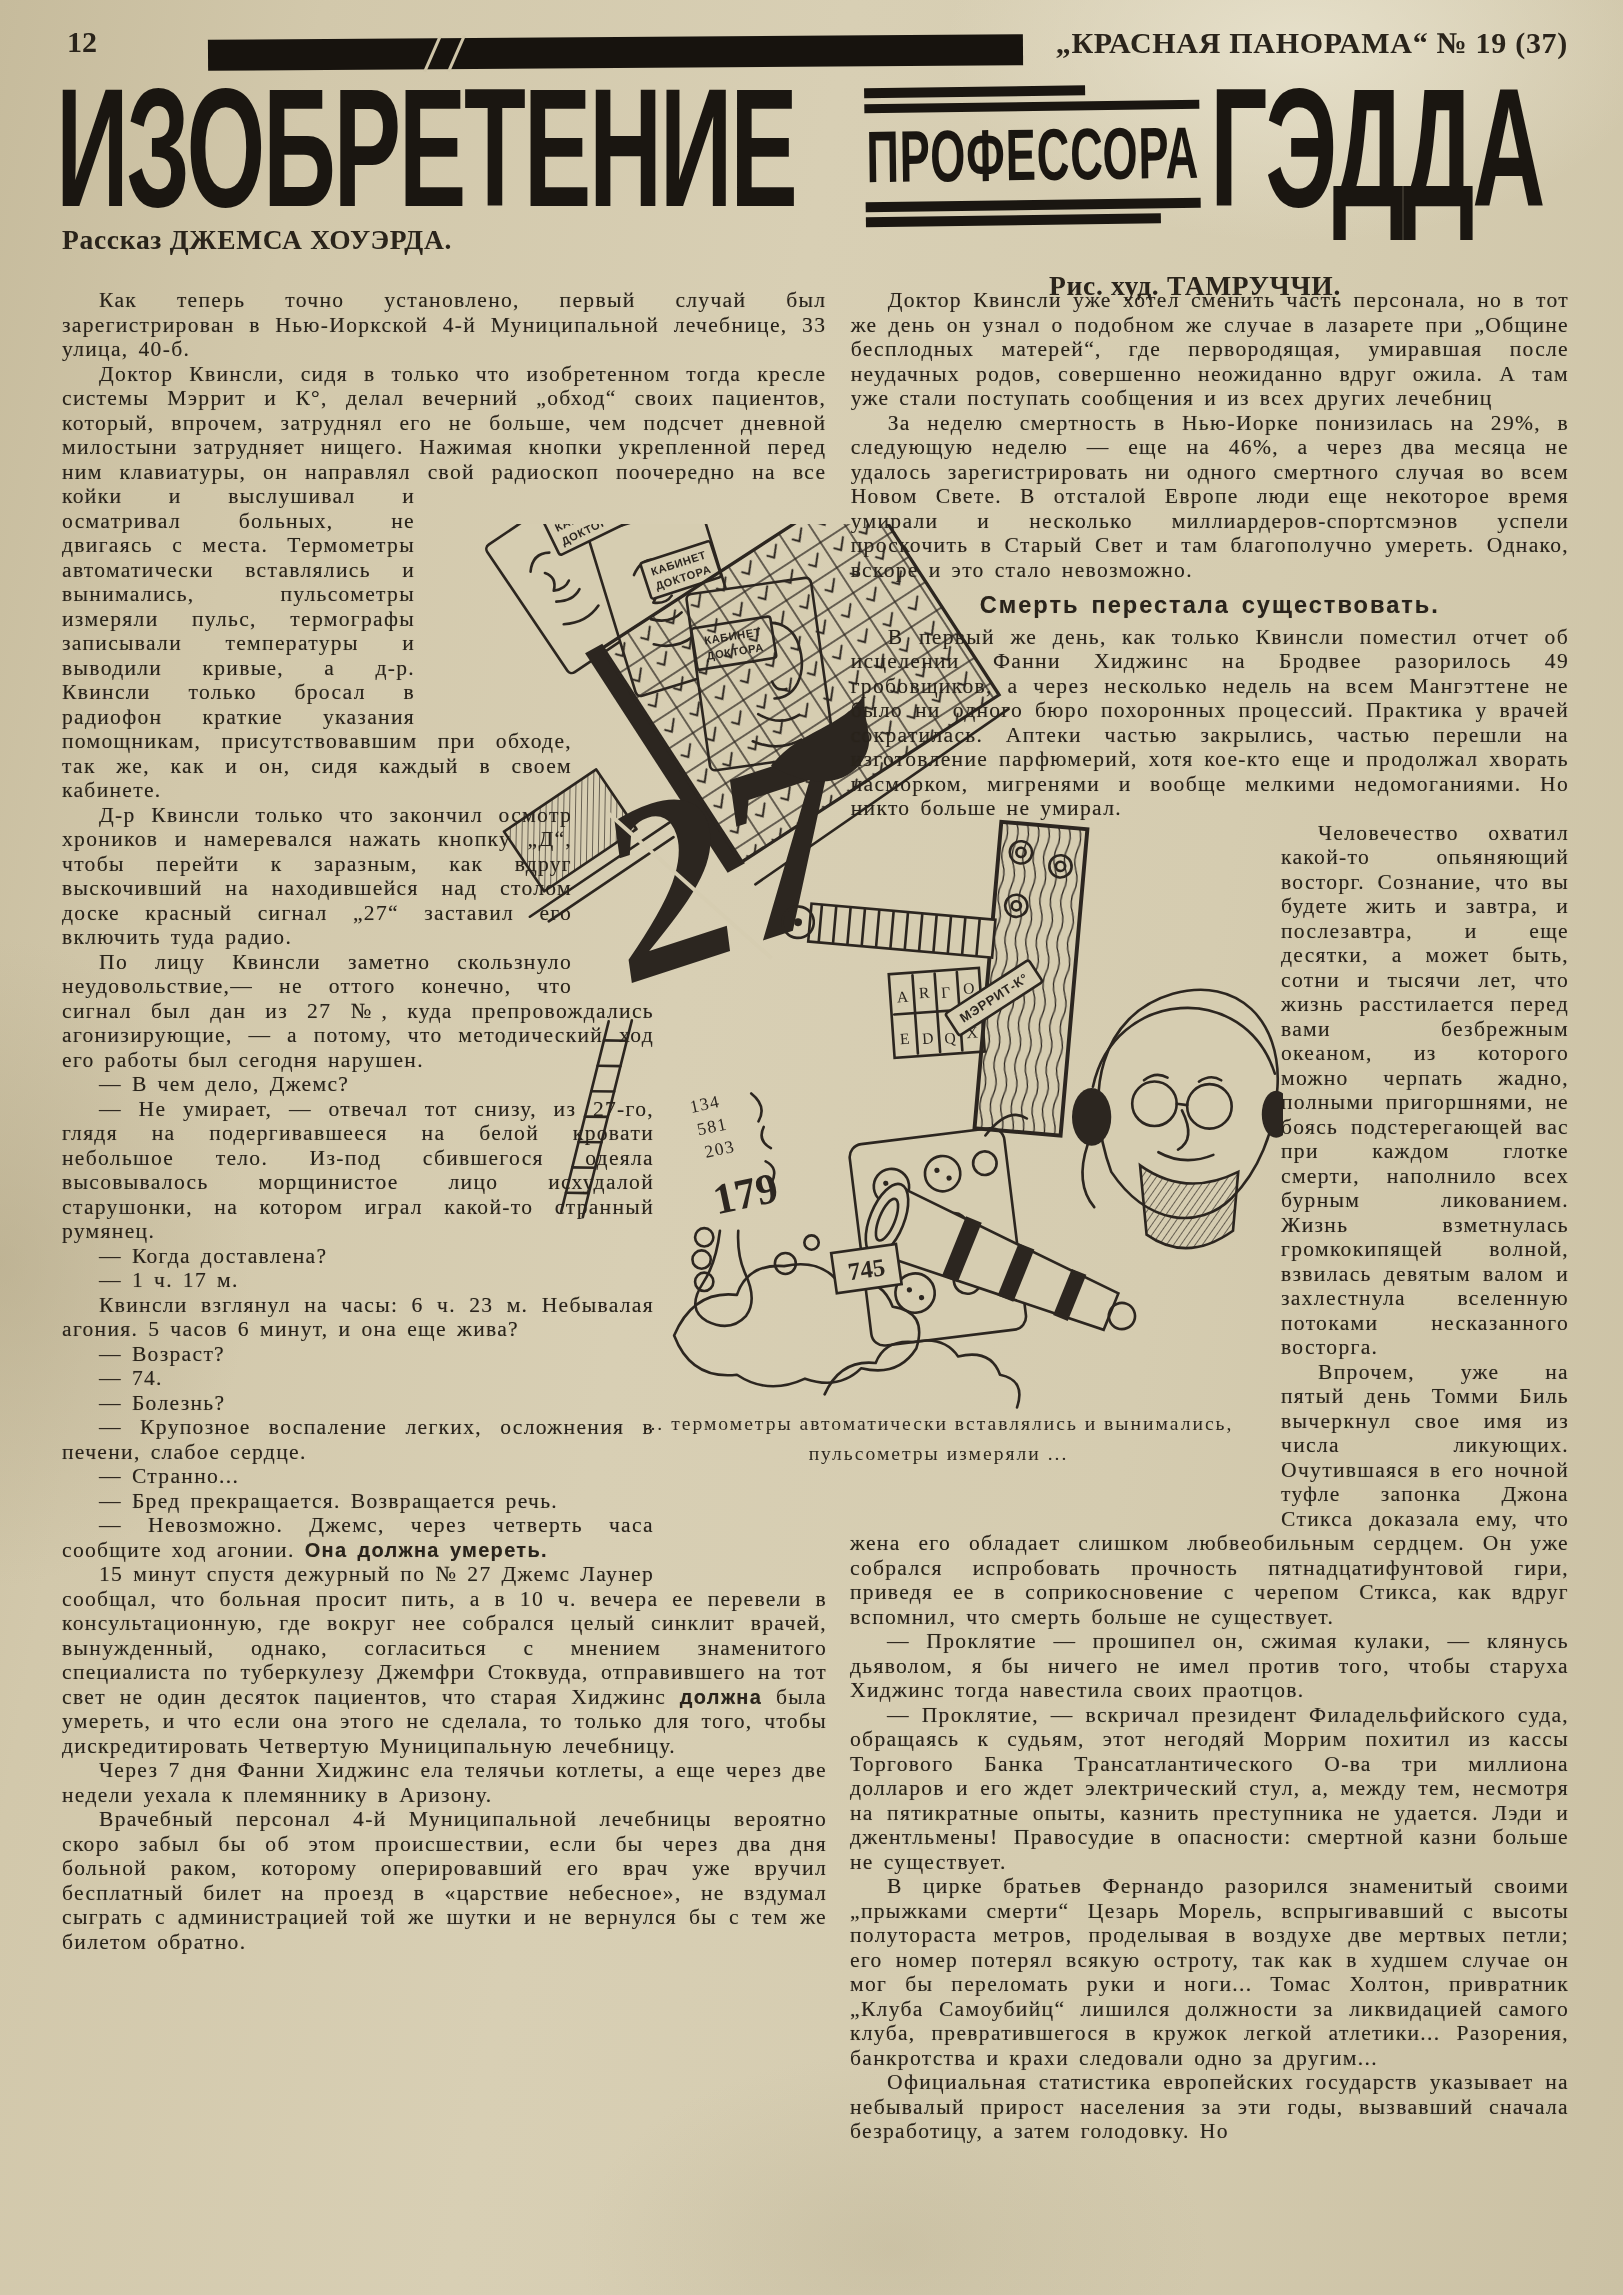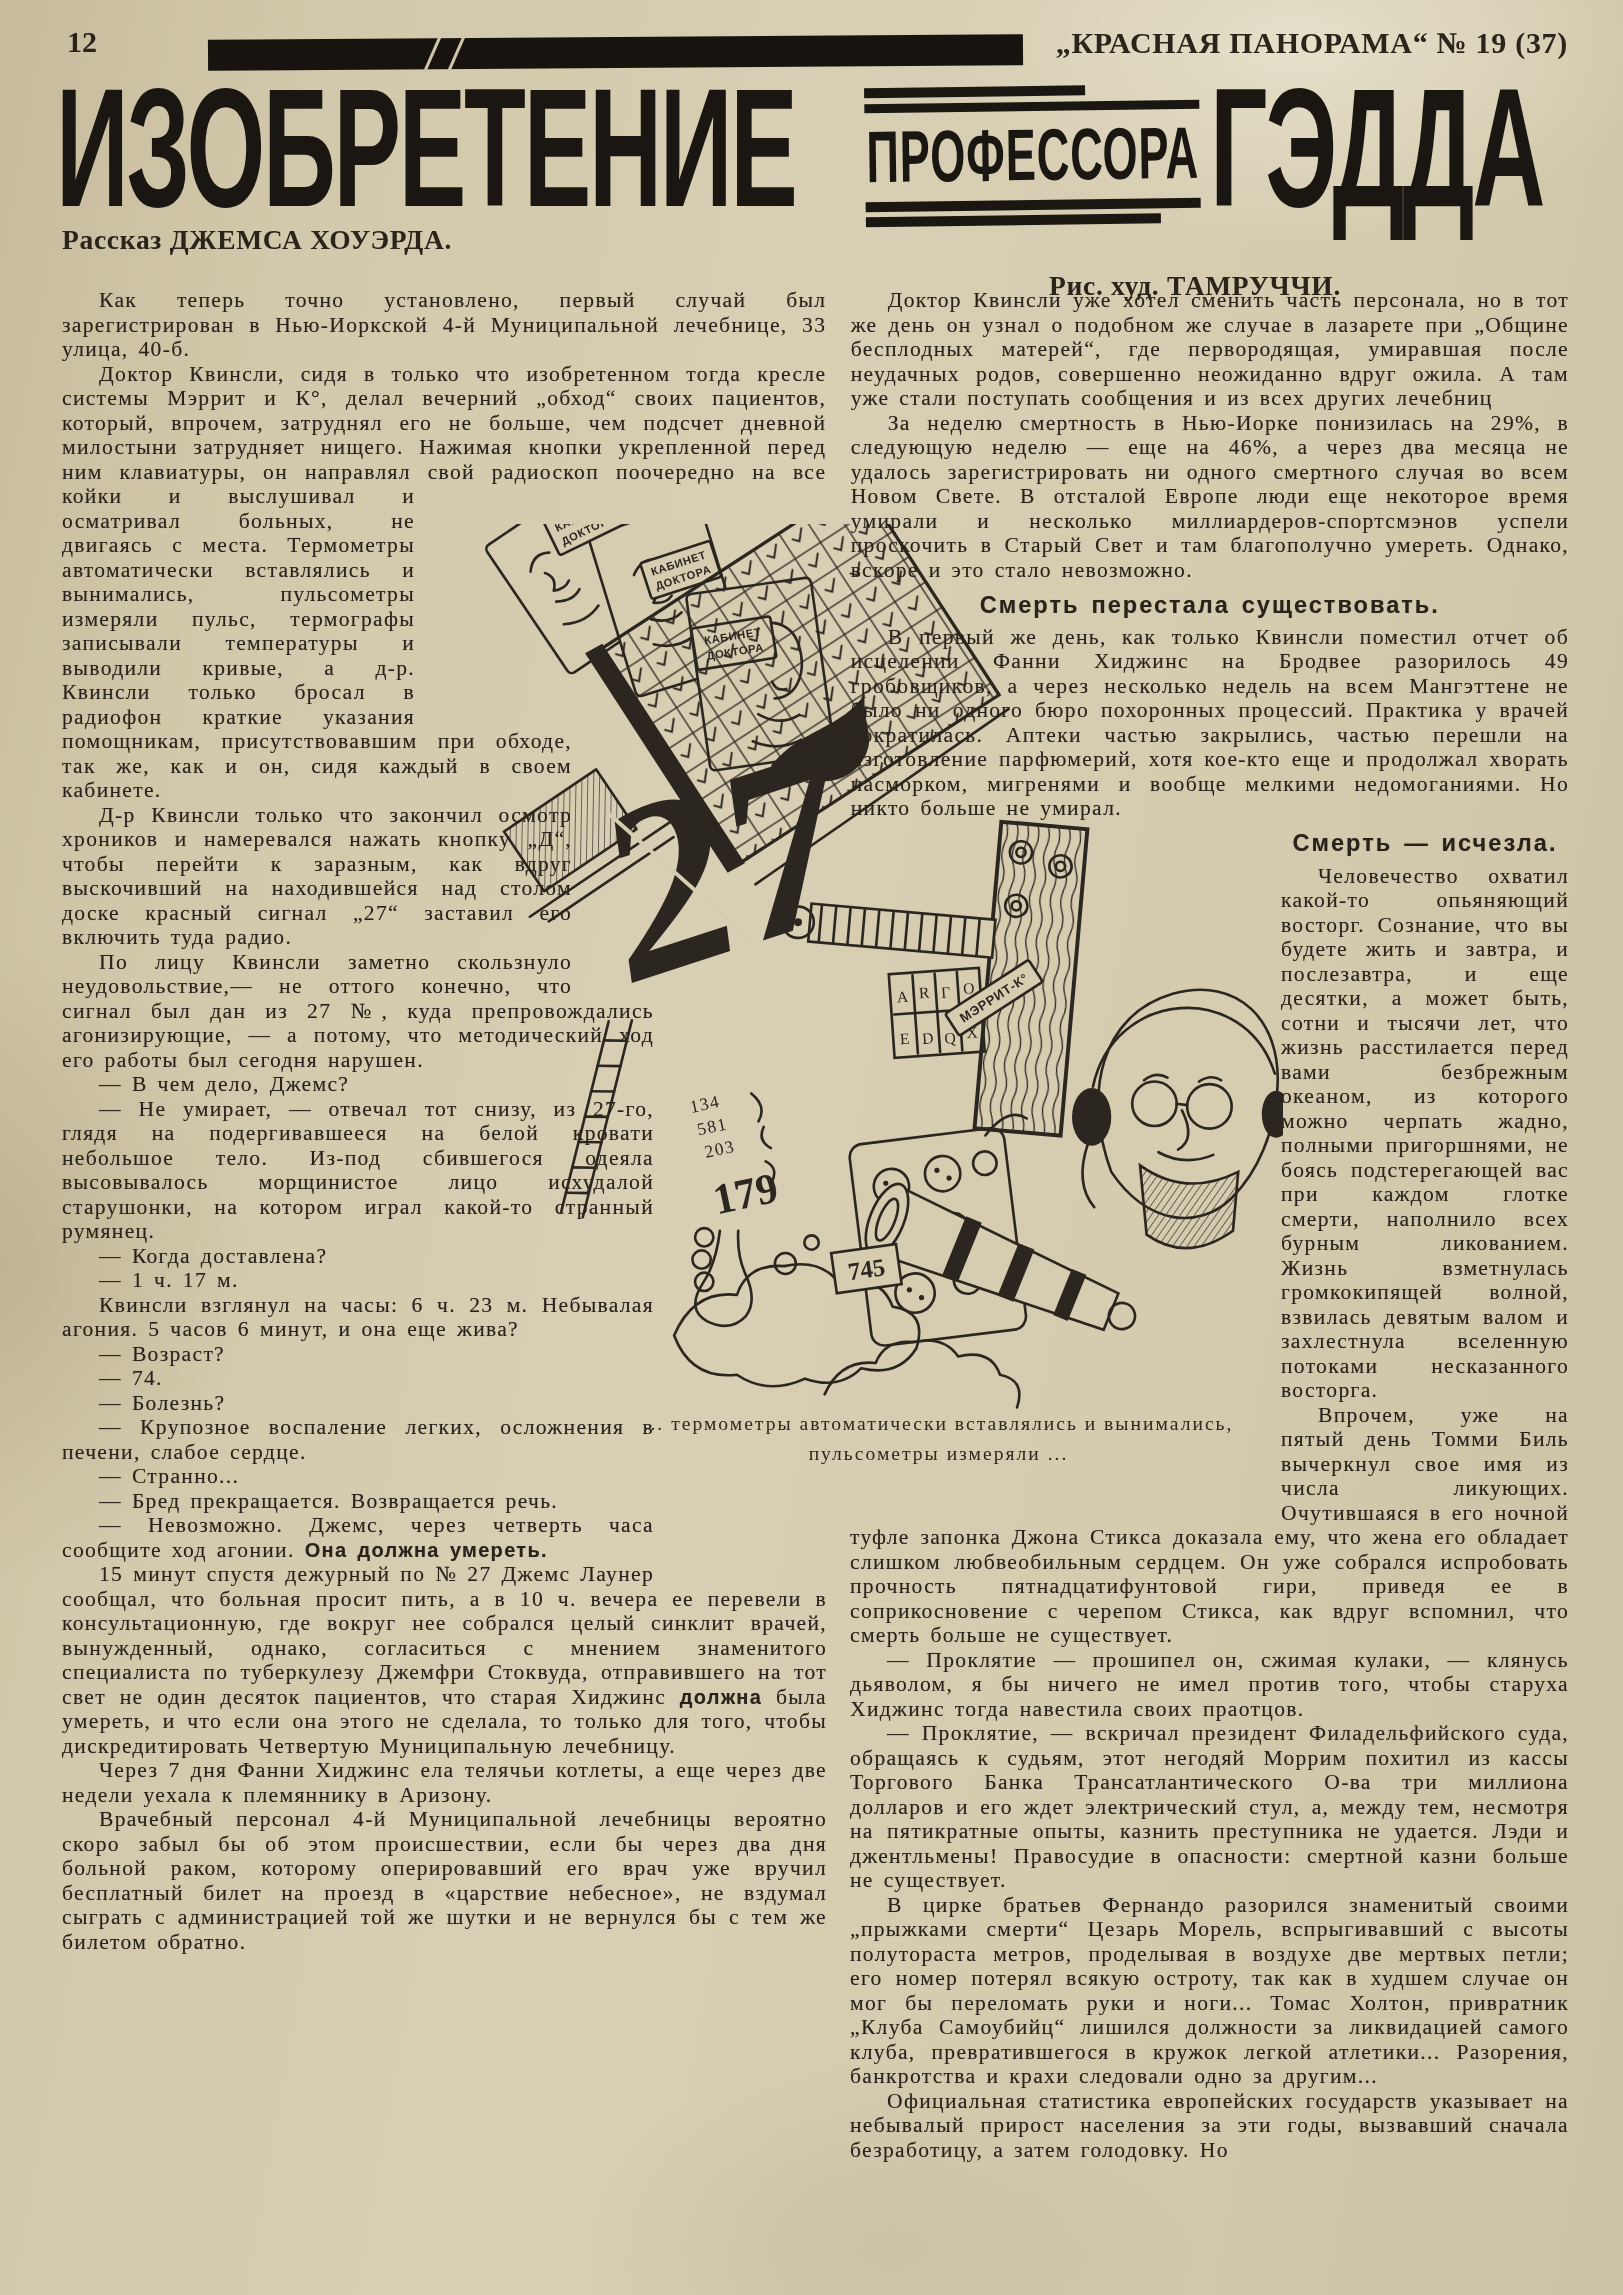--- a/index.html
+++ b/index.html
@@ -306,21 +306,20 @@
     <p>Врачебный персонал 4-й Муниципальной лечебницы вероятно скоро забыл бы об этом происшествии, если бы через два дня больной раком, которому оперировавший его врач уже вручил бесплатный билет на проезд в «царствие небесное», не вздумал сыграть с администрацией той же шутки и не вернулся бы с тем же билетом обратно.</p>
   </div>
 
   <div class="col col-right">
     <div class="spl" style="height:540px"></div>
     <div class="spl" style="width:431px;height:681px"></div>
     <p>Доктор Квинсли уже хотел сменить часть персонала, но в тот же день он узнал о подобном же случае в лазарете при „Общине бесплодных матерей“, где первородящая, умиравшая после неудачных родов, совершенно неожиданно вдруг ожила. А там уже стали поступать сообщения и из всех других лечебниц</p>
     <p>За неделю смертность в Нью-Иорке понизилась на 29%, в следующую неделю — еще на 46%, а через два месяца не удалось зарегистрировать ни одного смертного случая во всем Новом Свете. В отсталой Европе люди еще некоторое время умирали и несколько миллиардеров-спортсмэнов успели проскочить в Старый Свет и там благополучно умереть. Однако, вскоре и это стало невозможно.</p>
     <p class="subhead">Смерть перестала существовать.</p>
     <p>В первый же день, как только Квинсли поместил отчет об исцелении Фанни Хиджинс на Бродвее разорилось 49 гробовщиков, а через несколько недель на всем Мангэттене не было ни одного бюро похоронных процессий. Практика у врачей сократилась. Аптеки частью закрылись, частью перешли на изготовление парфюмерий, хотя кое-кто еще и продолжал хворать насморком, мигренями и вообще мелкими недомоганиями. Но никто больше не умирал.</p>
-    <p class="subhead">Смерть — исчезла.</p>
     <p>Человечество охватил какой-то опьяняющий восторг. Сознание, что вы будете жить и завтра, и послезавтра, и еще десятки, а может быть, сотни и тысячи лет, что жизнь расстилается перед вами безбрежным океаном, из которого можно черпать жадно, полными пригоршнями, не боясь подстерегающей вас при каждом глотке смерти, наполнило всех бурным ликованием. Жизнь взметнулась громкокипящей волной, взвилась девятым валом и захлестнула вселенную потоками несказанного восторга.</p>
     <p>Впрочем, уже на пятый день Томми Биль вычеркнул свое имя из числа ликующих. Очутившаяся в его ночной туфле запонка Джона Стикса доказала ему, что жена его обладает слишком любвеобильным сердцем. Он уже собрался испробовать прочность пятнадцатифунтовой гири, приведя ее в соприкосновение с черепом Стикса, как вдруг вспомнил, что смерть больше не существует.</p>
     <p>— Проклятие — прошипел он, сжимая кулаки, — клянусь дьяволом, я бы ничего не имел против того, чтобы старуха Хиджинс тогда навестила своих праотцов.</p>
     <p>— Проклятие, — вскричал президент Филадельфийского суда, обращаясь к судьям, этот негодяй Моррим похитил из кассы Торгового Банка Трансатлантического О-ва три миллиона долларов и его ждет электрический стул, а, между тем, несмотря на пятикратные опыты, казнить преступника не удается. Лэди и джентльмены! Правосудие в опасности: смертной казни больше не существует.</p>
     <p>В цирке братьев Фернандо разорился знаменитый своими „прыжками смерти“ Цезарь Морель, вспрыгивавший с высоты полутораста метров, проделывая в воздухе две мертвых петли; его номер потерял всякую остроту, так как в худшем случае он мог бы переломать руки и ноги... Томас Холтон, привратник „Клуба Самоубийц“ лишился должности за ликвидацией самого клуба, превратившегося в кружок легкой атлетики... Разорения, банкротства и крахи следовали одно за другим...</p>
     <p>Официальная статистика европейских государств указывает на небывалый прирост населения за эти годы, вызвавший сначала безработицу, а затем голодовку. Но</p>
   </div>
 
   <div class="caption">... термометры автоматически вставлялись и вынимались, пульсометры измеряли ...</div>
 

